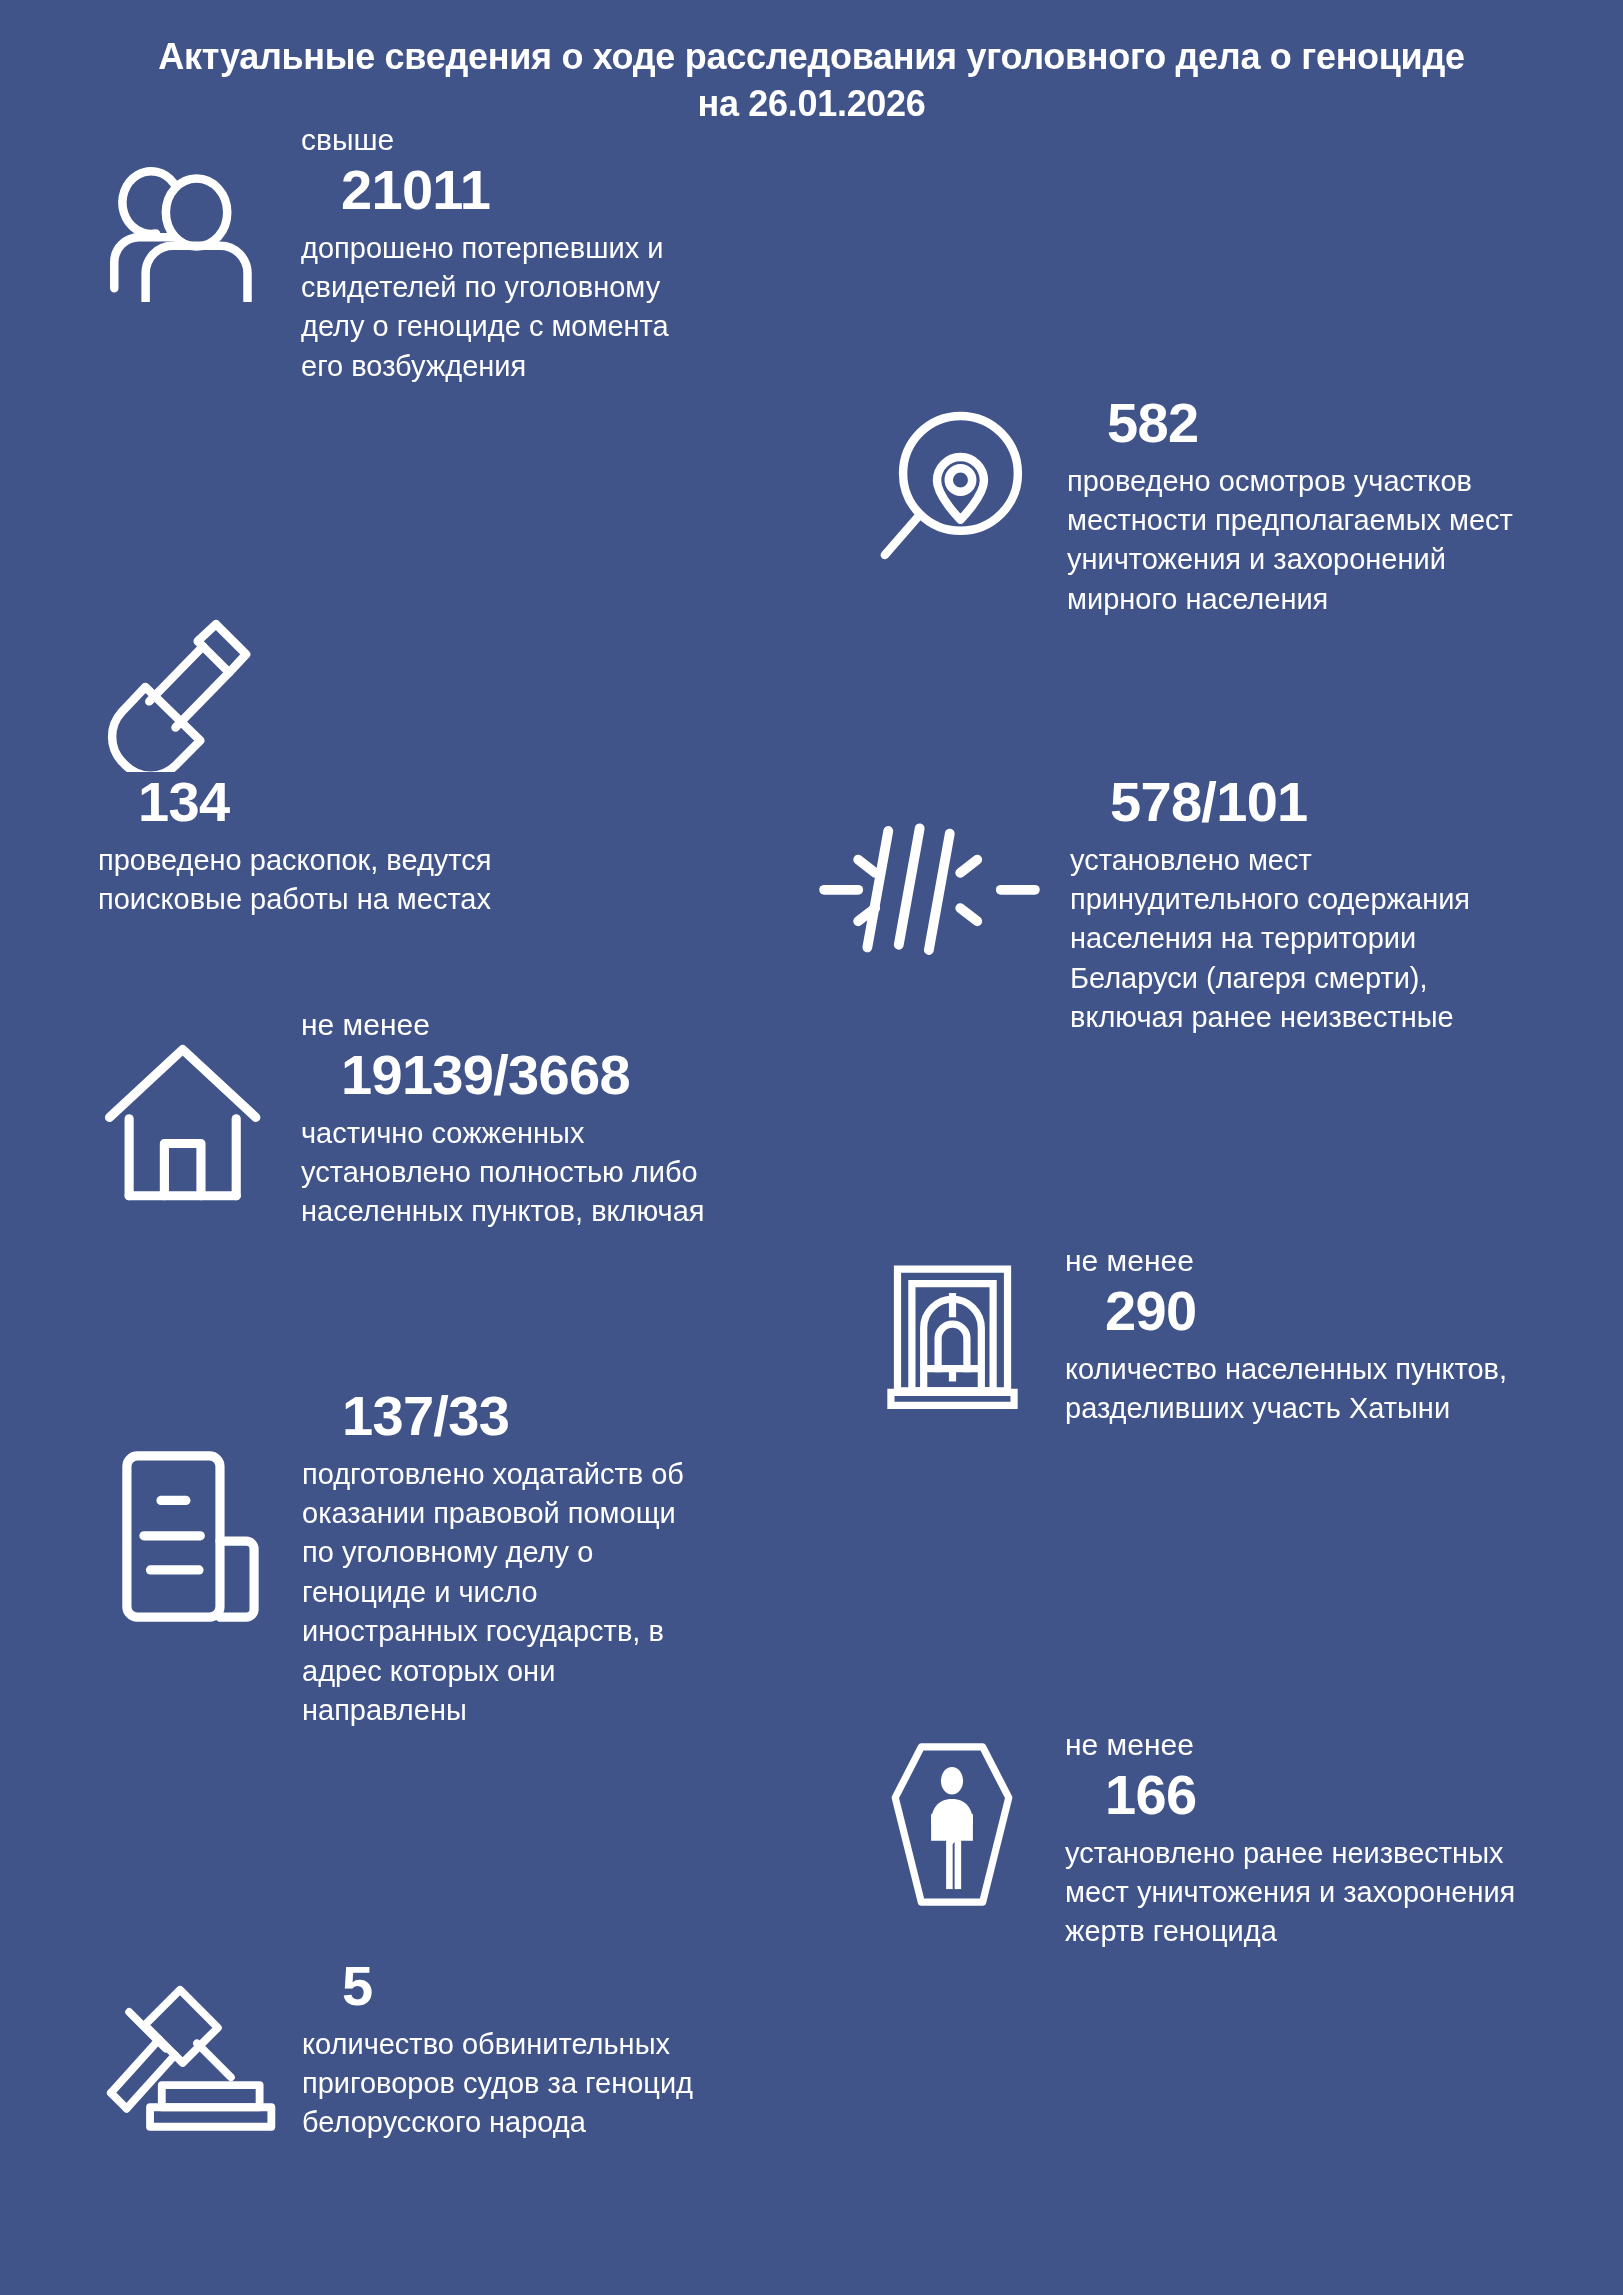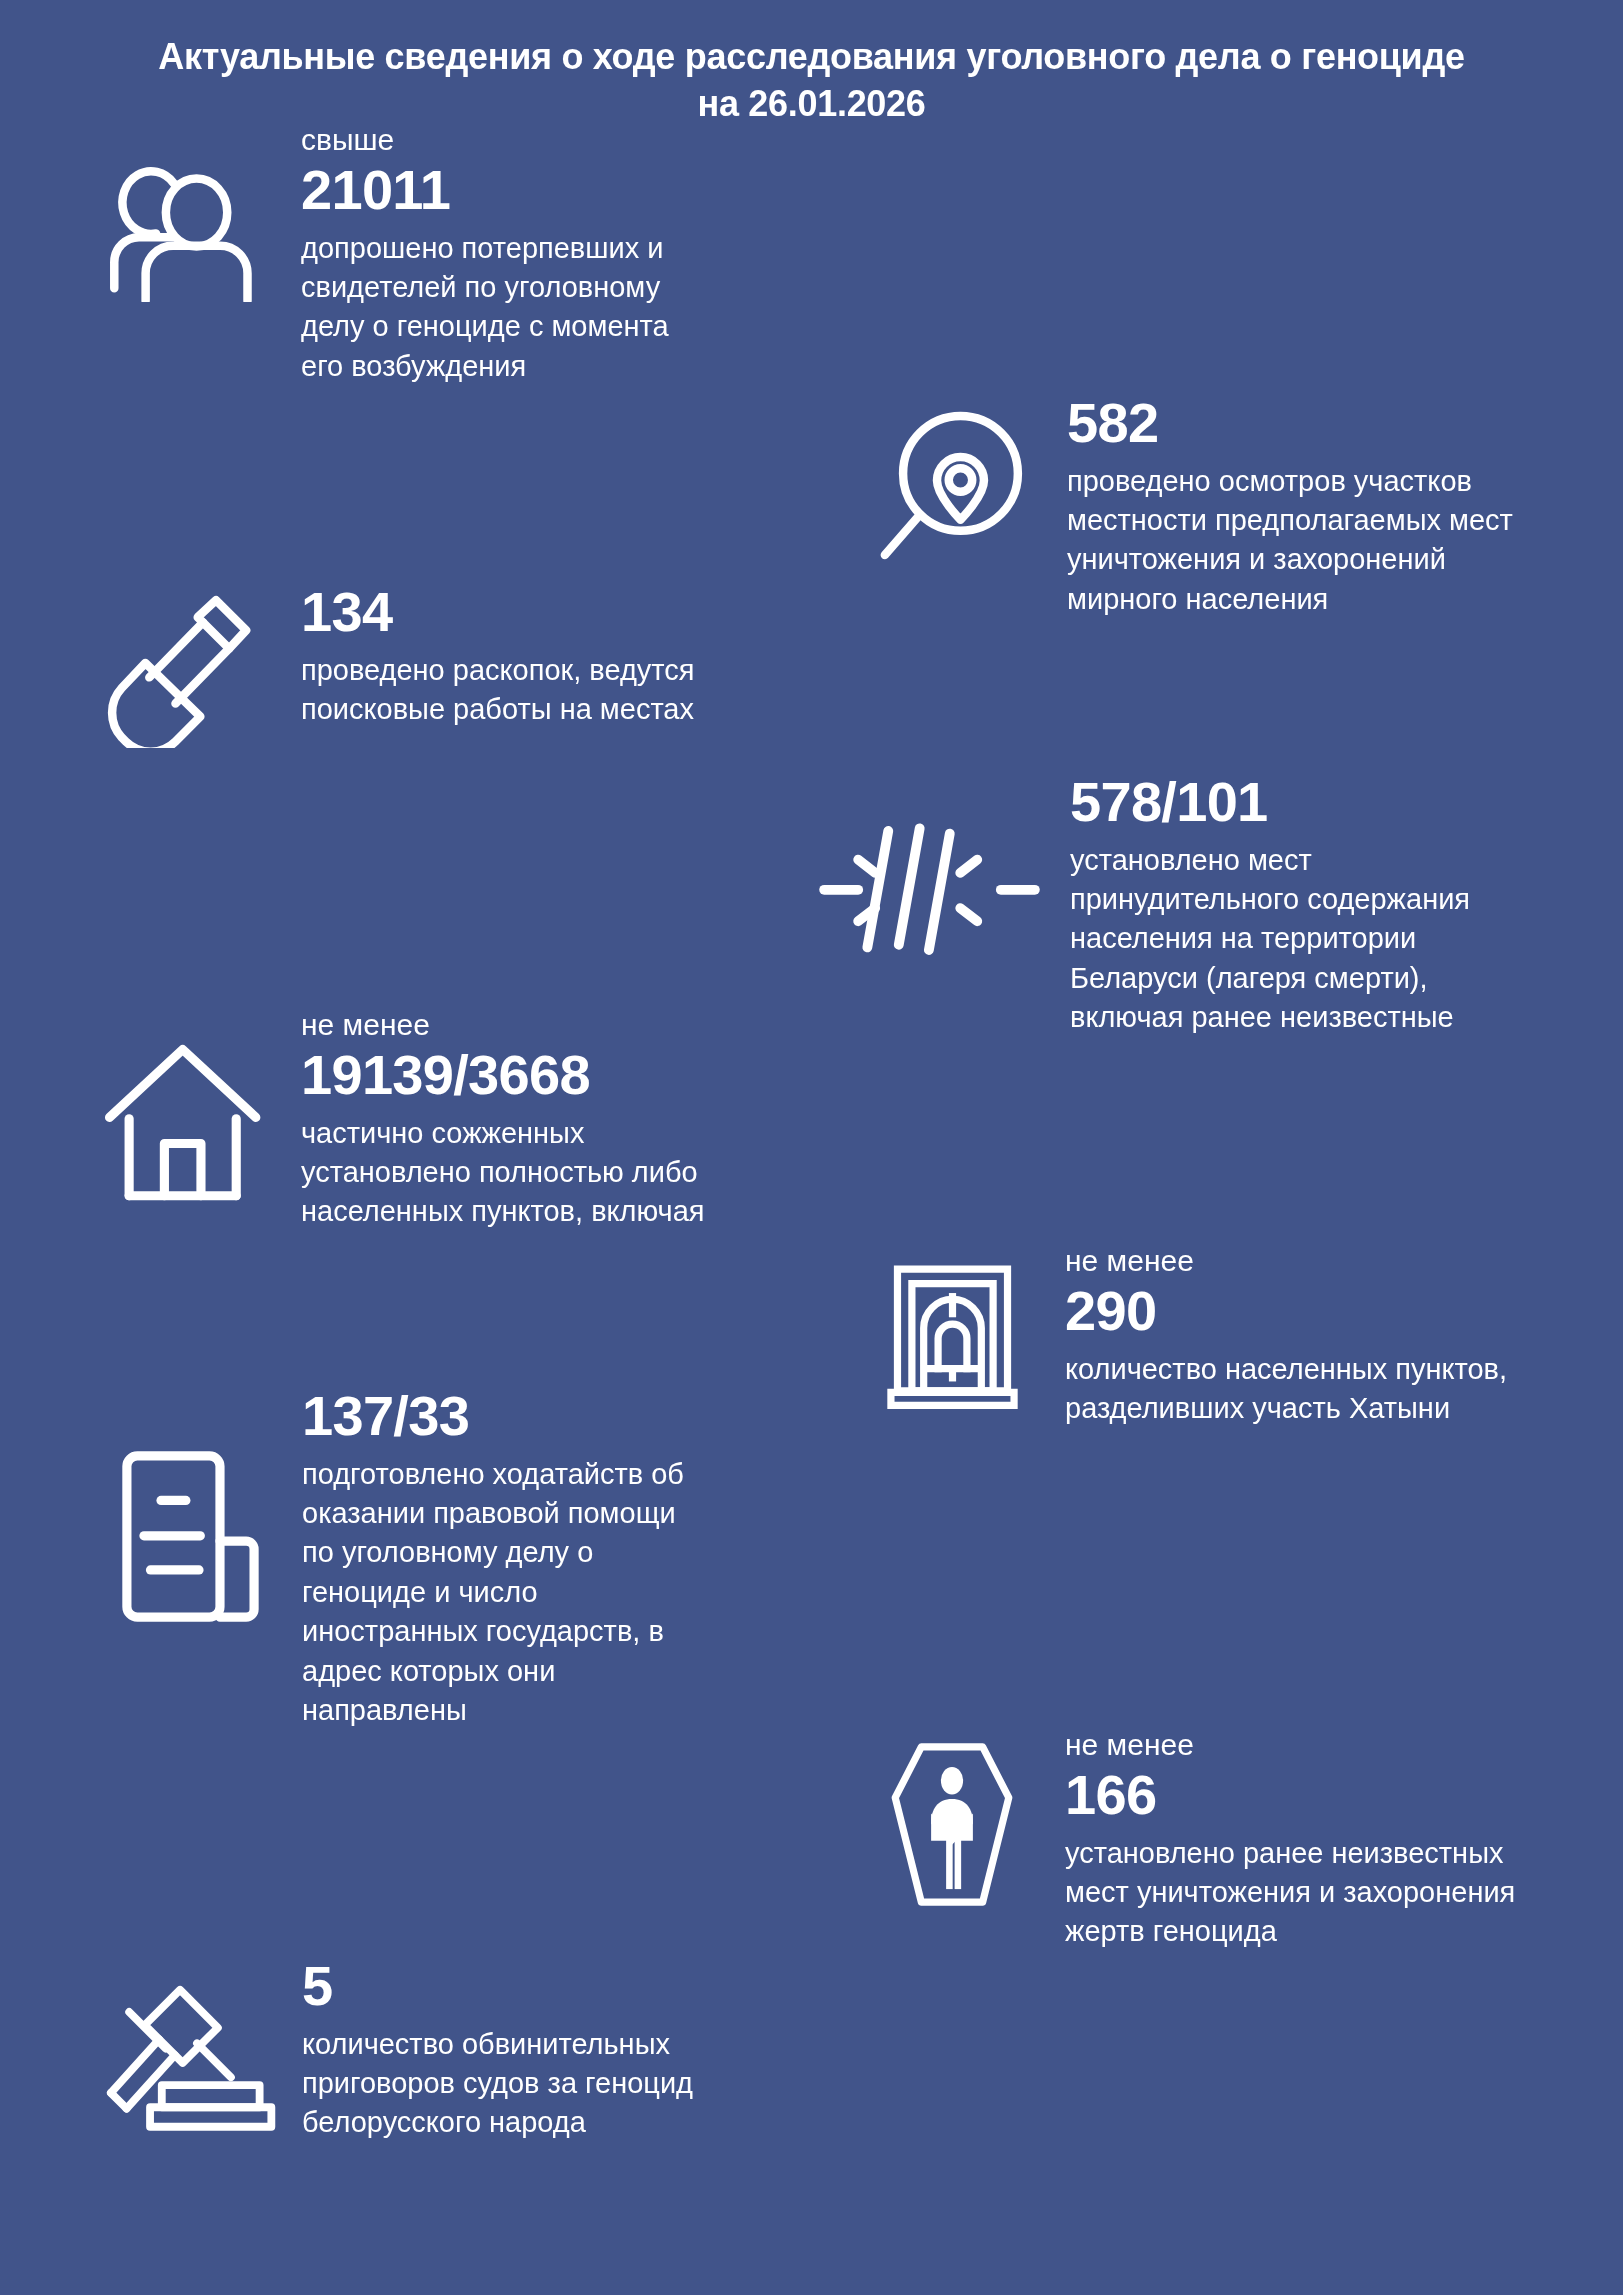--- a/index.html
+++ b/index.html
@@ -52,41 +52,42 @@
     margin-bottom:2.6px;
     white-space:nowrap;
   }
   .value{
     font-size:56px;
     font-weight:bold;
     line-height:1.06;
     margin-bottom:9.2px;
     white-space:nowrap;
     letter-spacing:-0.7px;
+    margin-left:40px;
   }
   .desc{
     font-size:29px;
     line-height:1.36;
     font-weight:400;
   }
   .desc .line{display:block;}
 
   
   
   #b1{ left:98px;  top:122px;  width:772px; }
   #b1 .icon-wrap{ width:170px; margin-right:33px; padding-top:19.6px;}
   #b1 .txt{ padding-top:0; }
 
   
   #b2{ left:870px; top:393px;  width:759px; }
   #b2 .icon-wrap{ width:164px; margin-right:33px; padding-top:13px;}
   #b2 .value{ margin-top:0; }
 
   
-  #b3{ left:98px;  top:582px;  width:772px; }
+  #b3{ left:98px;  top:606px;  width:772px;flex-direction:column; }
   #b3 .icon-wrap{ width:170px; margin-right:33px; padding-top:9.2px;}
 
   
   #b4{ left:811px; top:772px; width:818px; }
   #b4 .icon-wrap{ width:236px; margin-right:23px; padding-top:47px;}
 
   
   #b5{ left:98px;  top:1007px; width:785px; }
   #b5 .icon-wrap{ width:170px; margin-right:33px; padding-top:33px;}
 

